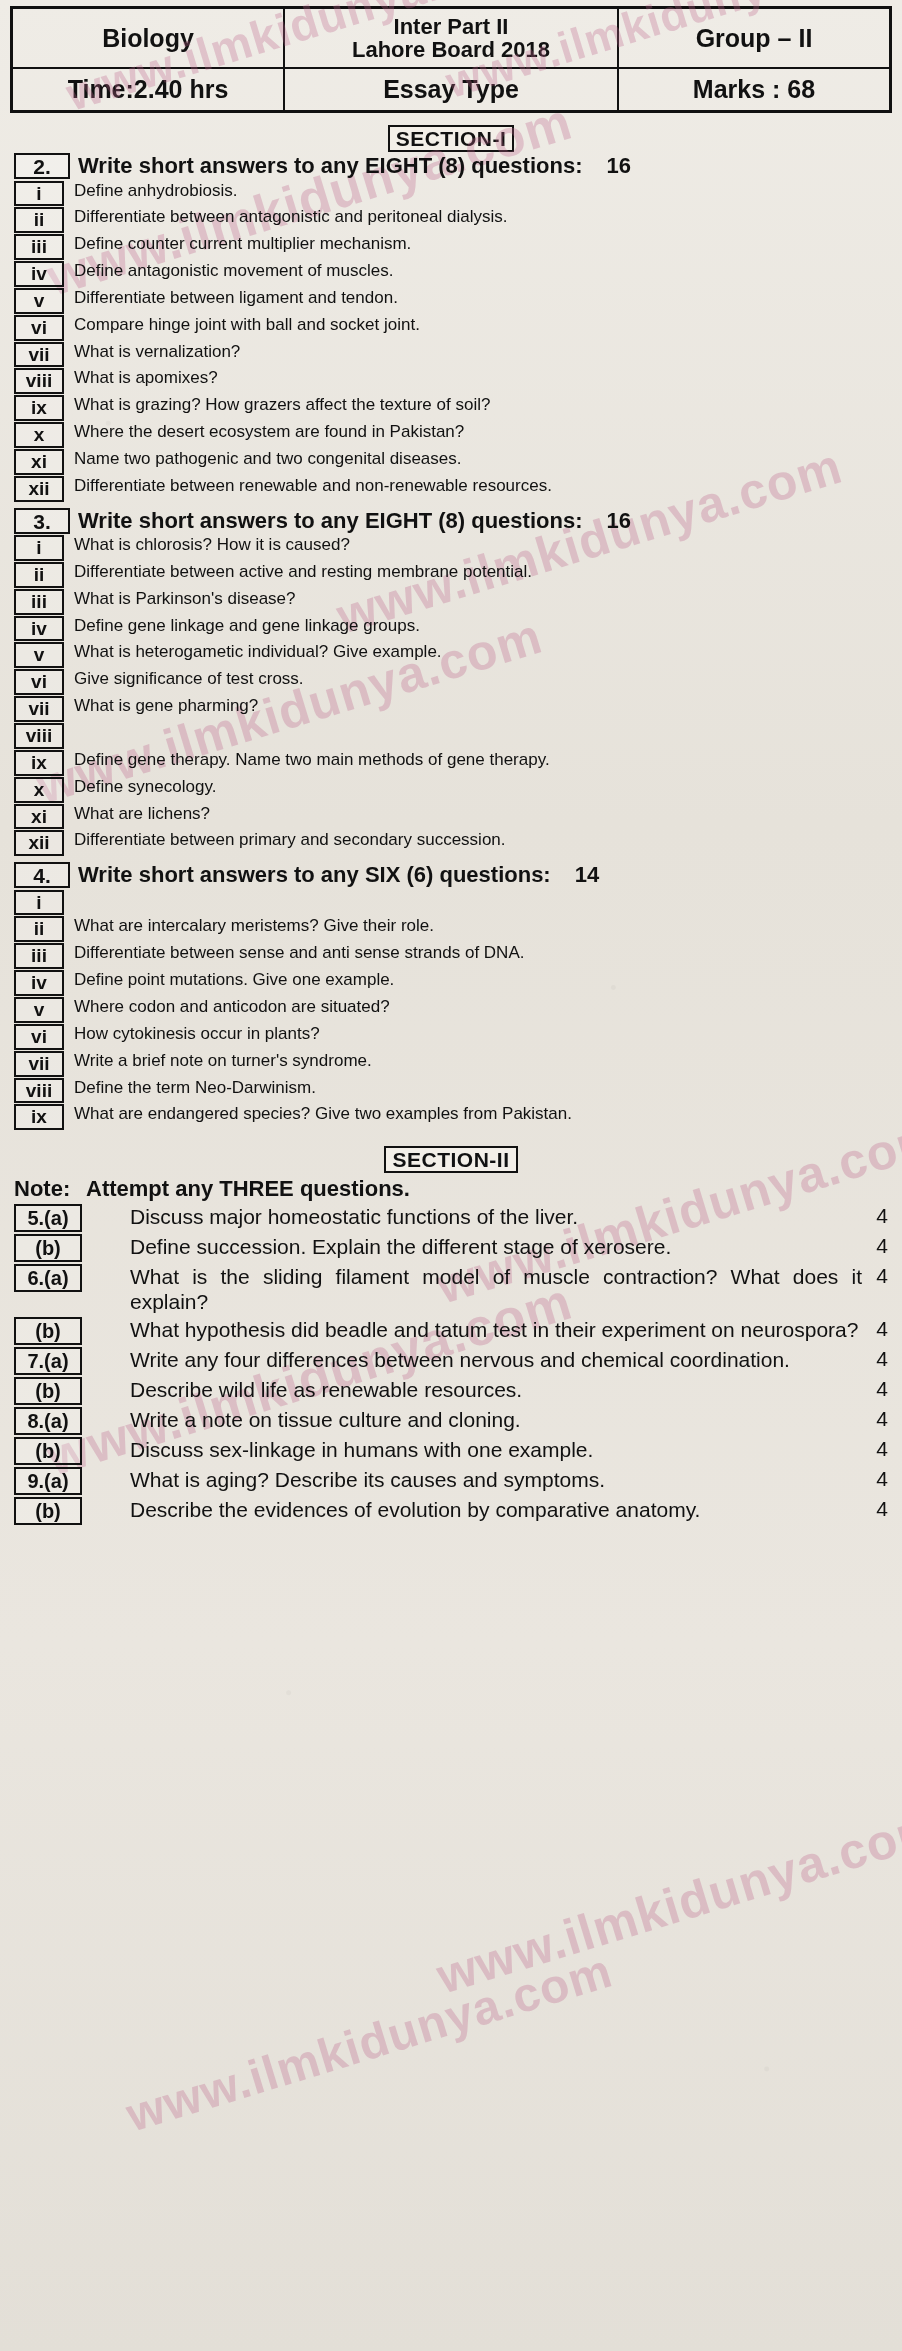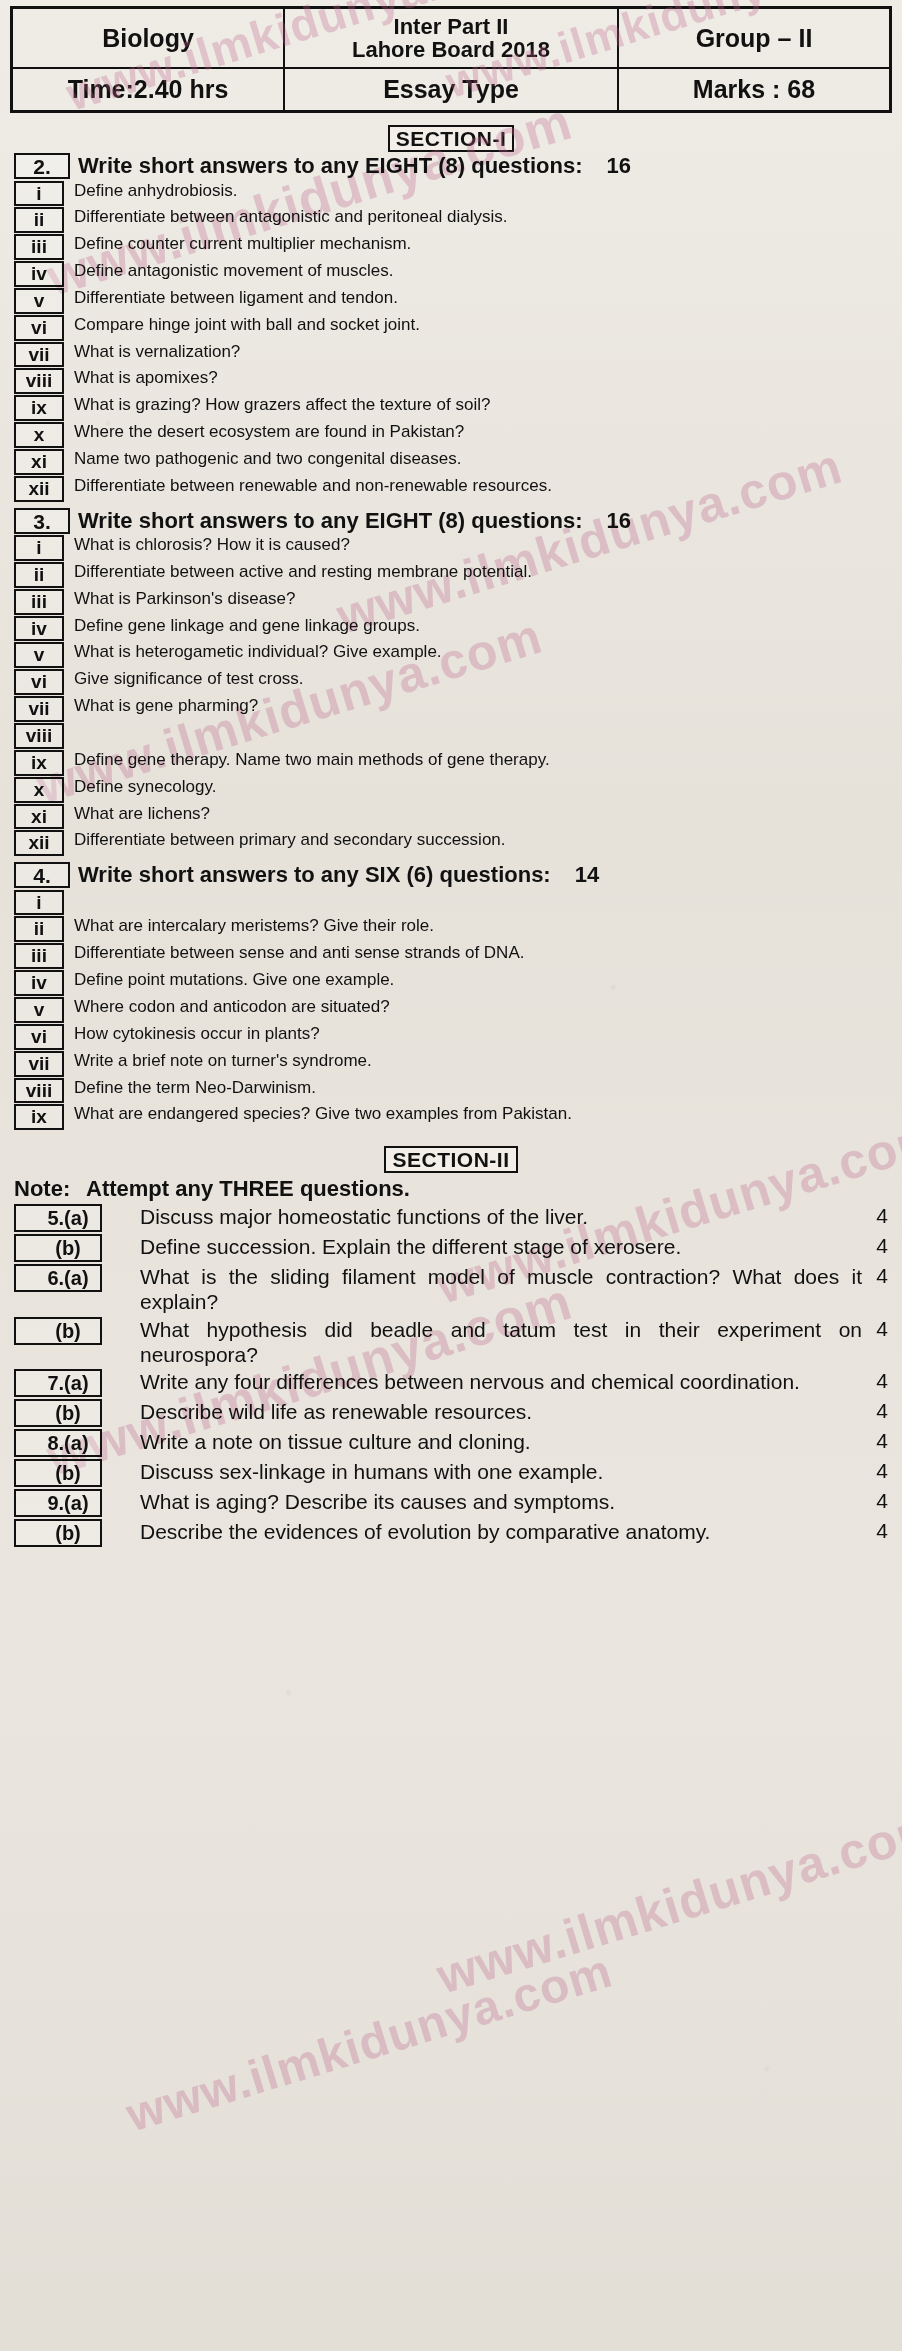--- a/index.html
+++ b/index.html
@@ -119,25 +119,24 @@
     font-size:22px;
     font-weight:700;
   }
   .note-lbl{flex:0 0 72px;}
   .sec2 .qnum2{
     flex:0 0 64px;
     font-weight:700;
     font-size:20px;
     border:2px solid #111;
     text-align:center;
-    margin-right:10px;
+    margin-right:20px;
     line-height:1.2;
     background:rgba(255,255,255,.2);
     align-self:flex-start;
-    padding-left:20px;
   }
   .sec2 .body{
     flex:1;
     font-size:21px;
     line-height:1.2;
     margin-left:28px;
   }
   .sec2 .mk{
     flex:0 0 26px;
     text-align:right;

